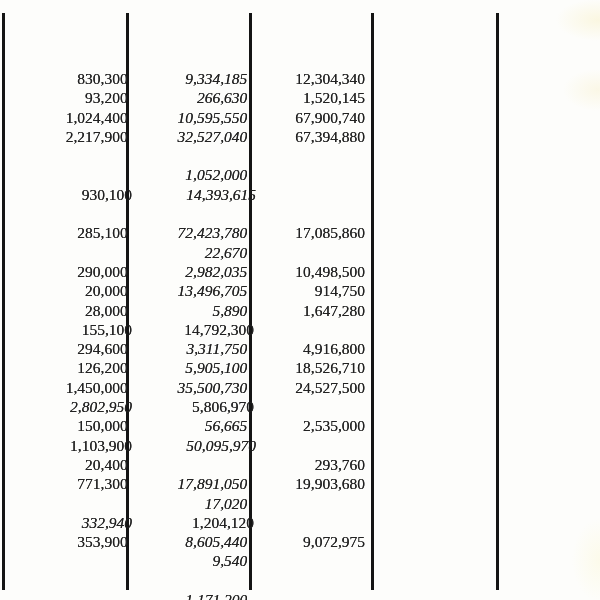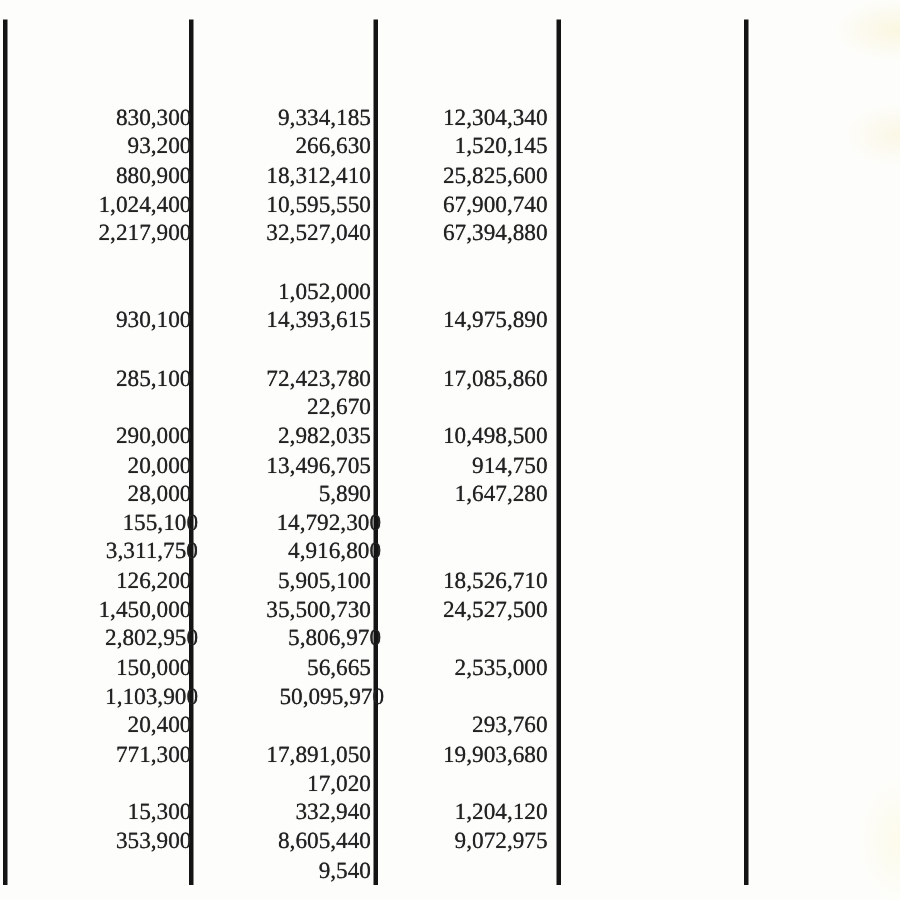--- a/index.html
+++ b/index.html
@@ -45,21 +45,21 @@
   }
   .cell {
     text-align: right;
     font-size: 15.5px;
     color: var(--ink-color, #222222);
     text-shadow: 0 0 0.45px rgba(20,20,20,0.85);
     white-space: nowrap;
     overflow: hidden;
   }
   .c1 { width: 124px; }
-  .c2 { width: 124px; }
+  .c2 { width: 124px; font-style: italic; }
   .c3 { width: 122px; }
   .c4 { width: 126px; }
   .c5 { width: 104px; }
 </style>
 </head>
 <body>
 
 <div class="page" style="--page-bg: #fdfdfb; --rule-color: #141414; --ink-color: #222222;">
   <div class="rule rule-1"></div>
   <div class="rule rule-2"></div>
@@ -75,27 +75,20 @@
         <div class="cell c5"></div>
       </div>
       <div class="row">
         <div class="cell c1">93,200</div>
         <div class="cell c2">266,630</div>
         <div class="cell c3">1,520,145</div>
         <div class="cell c4"></div>
         <div class="cell c5"></div>
       </div>
       <div class="row">
-        <div class="cell c1">880,900</div>
-        <div class="cell c2">18,312,410</div>
-        <div class="cell c3">25,825,600</div>
-        <div class="cell c4"></div>
-        <div class="cell c5"></div>
-      </div>
-      <div class="row">
         <div class="cell c1">1,024,400</div>
         <div class="cell c2">10,595,550</div>
         <div class="cell c3">67,900,740</div>
         <div class="cell c4"></div>
         <div class="cell c5"></div>
       </div>
       <div class="row">
         <div class="cell c1">2,217,900</div>
         <div class="cell c2">32,527,040</div>
         <div class="cell c3">67,394,880</div>
@@ -111,21 +104,20 @@
       <div class="row">
         <div class="cell c1"></div>
         <div class="cell c2">1,052,000</div>
         <div class="cell c3"></div>
         <div class="cell c4"></div>
         <div class="cell c5"></div>
       </div>
       <div class="row">
         <div class="cell c1">930,100</div>
         <div class="cell c2">14,393,615</div>
-        <div class="cell c3">14,975,890</div>
         <div class="cell c4"></div>
         <div class="cell c5"></div>
       </div>
       <div class="row">
         <div class="cell c1"></div>
         <div class="cell c2"></div>
         <div class="cell c3"></div>
         <div class="cell c4"></div>
         <div class="cell c5"></div>
       </div>
@@ -164,20 +156,21 @@
         <div class="cell c4"></div>
         <div class="cell c5"></div>
       </div>
       <div class="row">
         <div class="cell c1">155,100</div>
         <div class="cell c3">14,792,300</div>
         <div class="cell c4"></div>
         <div class="cell c5"></div>
       </div>
       <div class="row">
+        <div class="cell c1">294,600</div>
         <div class="cell c2">3,311,750</div>
         <div class="cell c3">4,916,800</div>
         <div class="cell c4"></div>
         <div class="cell c5"></div>
       </div>
       <div class="row">
         <div class="cell c1">126,200</div>
         <div class="cell c2">5,905,100</div>
         <div class="cell c3">18,526,710</div>
         <div class="cell c4"></div>
@@ -224,21 +217,20 @@
         <div class="cell c5"></div>
       </div>
       <div class="row">
         <div class="cell c1"></div>
         <div class="cell c2">17,020</div>
         <div class="cell c3"></div>
         <div class="cell c4"></div>
         <div class="cell c5"></div>
       </div>
       <div class="row">
-        <div class="cell c1">15,300</div>
         <div class="cell c2">332,940</div>
         <div class="cell c3">1,204,120</div>
         <div class="cell c4"></div>
         <div class="cell c5"></div>
       </div>
       <div class="row">
         <div class="cell c1">353,900</div>
         <div class="cell c2">8,605,440</div>
         <div class="cell c3">9,072,975</div>
         <div class="cell c4"></div>

